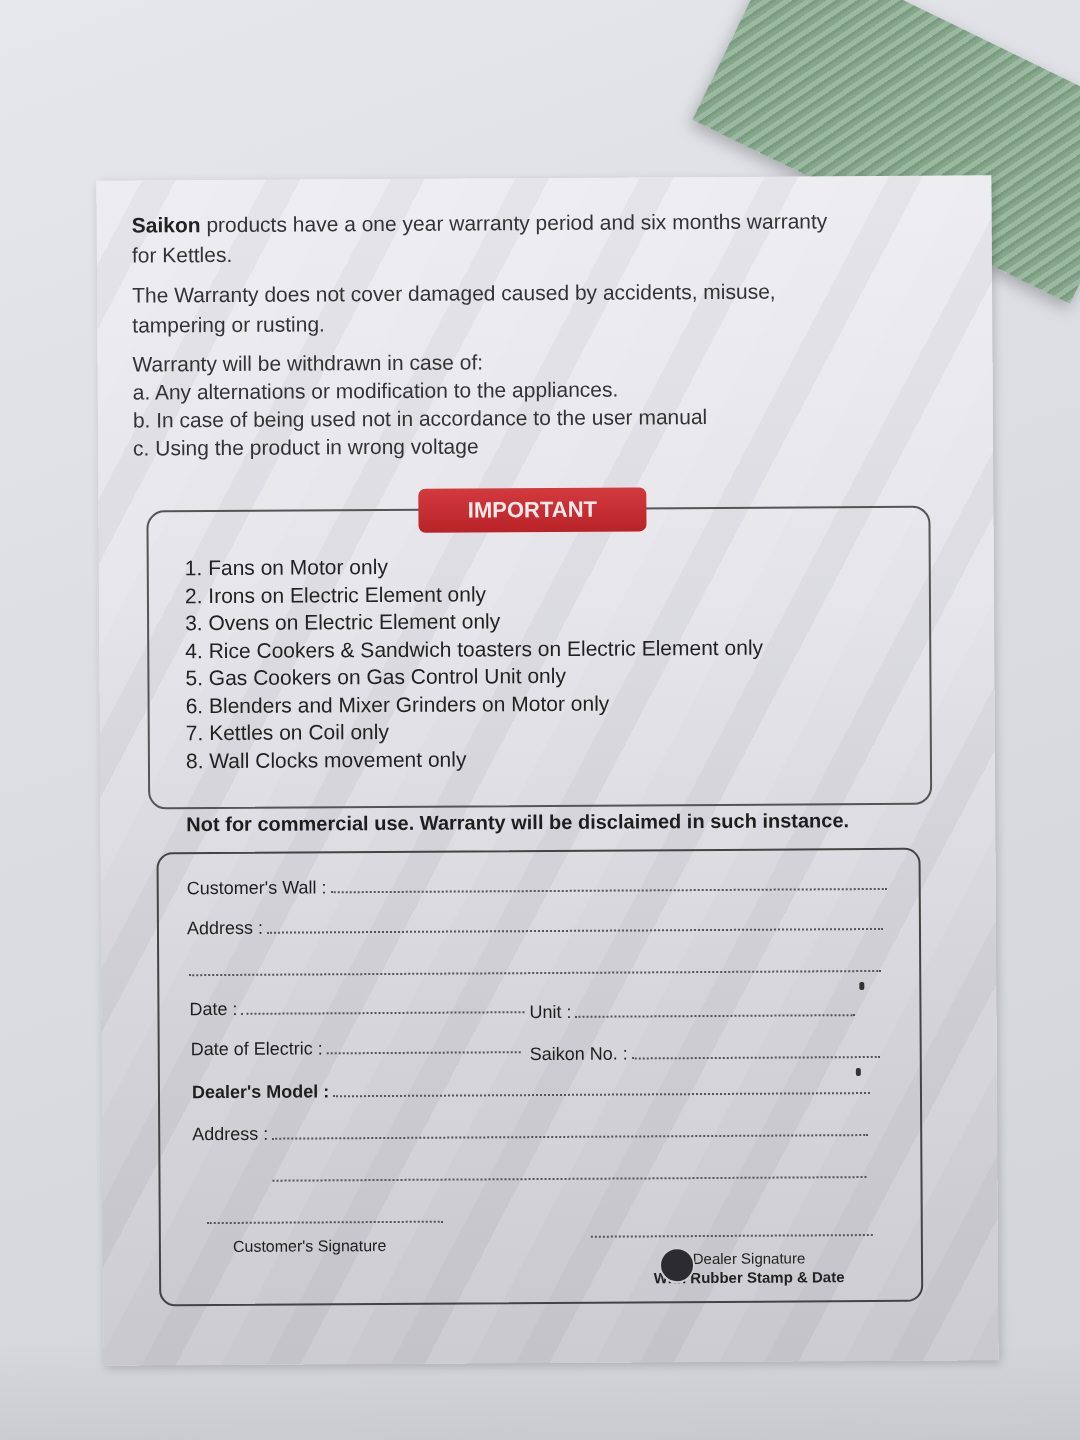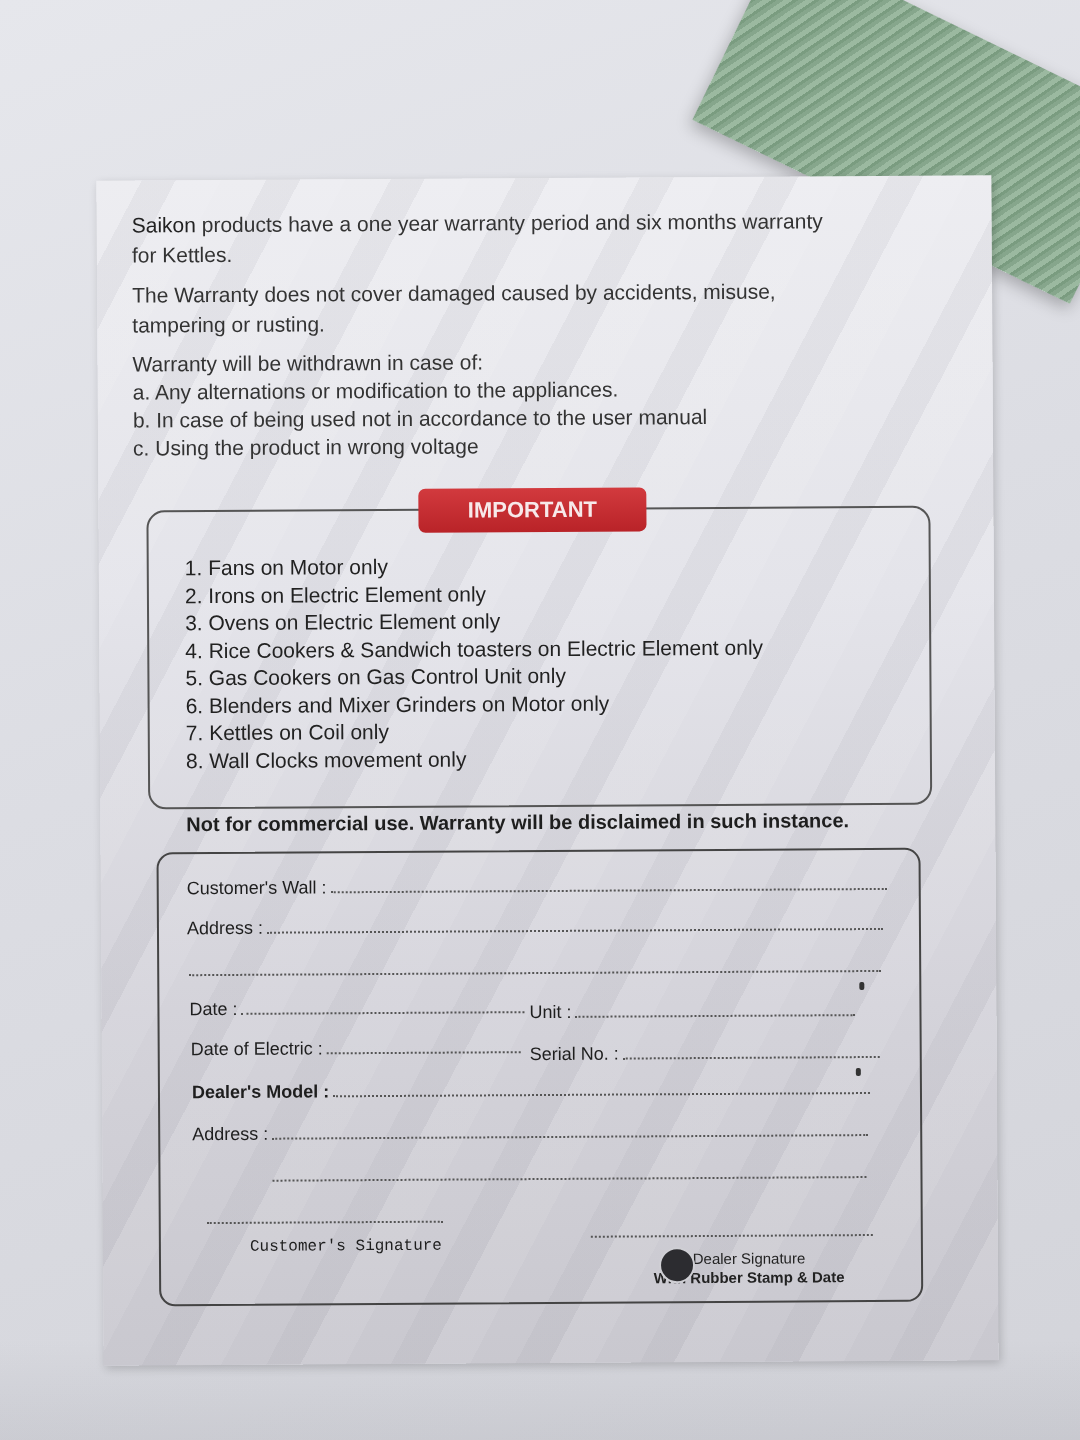--- a/index.html
+++ b/index.html
@@ -30,21 +30,21 @@
       left: 100px; top: 178px;
       width: 895px; height: 1185px;
       transform: rotate(-0.35deg);
       background:
         repeating-linear-gradient(118deg, rgba(255,255,255,0) 0 40px, rgba(150,150,160,0.10) 40px 70px, rgba(255,255,255,0.08) 70px 110px),
         linear-gradient(180deg, #ededf1 0%, #e4e4ea 35%, #d4d3da 70%, #c9c8cf 100%);
       box-shadow: 2px 3px 10px rgba(0,0,0,0.18);
     }
     .intro { position: absolute; left: 35px; top: 30px; width: 720px; color: #333; font-size: 21px; line-height: 30px; }
     .intro p { margin: 0 0 10px 0; }
-    .intro .brand { font-weight: normal; color: #222; margin-top: 24px; }
+    .intro .brand { font-weight: bold; color: #222; margin-top: 24px; }
     .intro .list { margin: 0; }
     .intro .list div { line-height: 28px; }
 
     .important-box {
       position: absolute;
       left: 48px; top: 330px;
       width: 780px; height: 295px;
       border: 2px solid #555;
       border-radius: 18px;
     }
@@ -154,37 +154,37 @@
     <div class="row" style="left:370px; top:150px; width:326px;">
       <span class="label">Unit :</span>
       <span class="dots"></span>
     </div>
 
     <div class="row" style="left:31px; top:185px; width:330px;">
       <span class="label">Date of Electric :</span>
       <span class="dots"></span>
     </div>
     <div class="row" style="left:370px; top:192px; width:350px;">
-      <span class="label">Serial No. :</span>
+      <span class="label">Saikon No. :</span>
       <span class="dots"></span>
     </div>
 
     <div class="row" style="left:32px; top:228px; width:678px;">
       <span class="label bold">Dealer's Model :</span>
       <span class="dots"></span>
     </div>
 
     <div class="row" style="left:32px; top:270px; width:676px;">
       <span class="label">Address :</span>
       <span class="dots"></span>
     </div>
     <div class="sig-line" style="left:112px; top:326px; width:594px;"></div>
 
     <div class="sig-line" style="left:46px; top:368px; width:236px;"></div>
-    <div class="sig-label" style="left:89px; top:384px;font-family:Liberation Mono, monospace;">Customer's Signature</div>
+    <div class="sig-label" style="left:72px; top:384px;">Customer's Signature</div>
 
     <div class="sig-line" style="left:430px; top:384px; width:282px;"></div>
     <div class="dealer-sig">
       <div style="font-weight:normal;">Dealer Signature</div>
       <div>With Rubber Stamp &amp; Date</div>
     </div>
     <div class="hole"></div>
 
     <div class="pin" style="left:700px; top:132px;"></div>
     <div class="pin" style="left:696px; top:218px;"></div>

